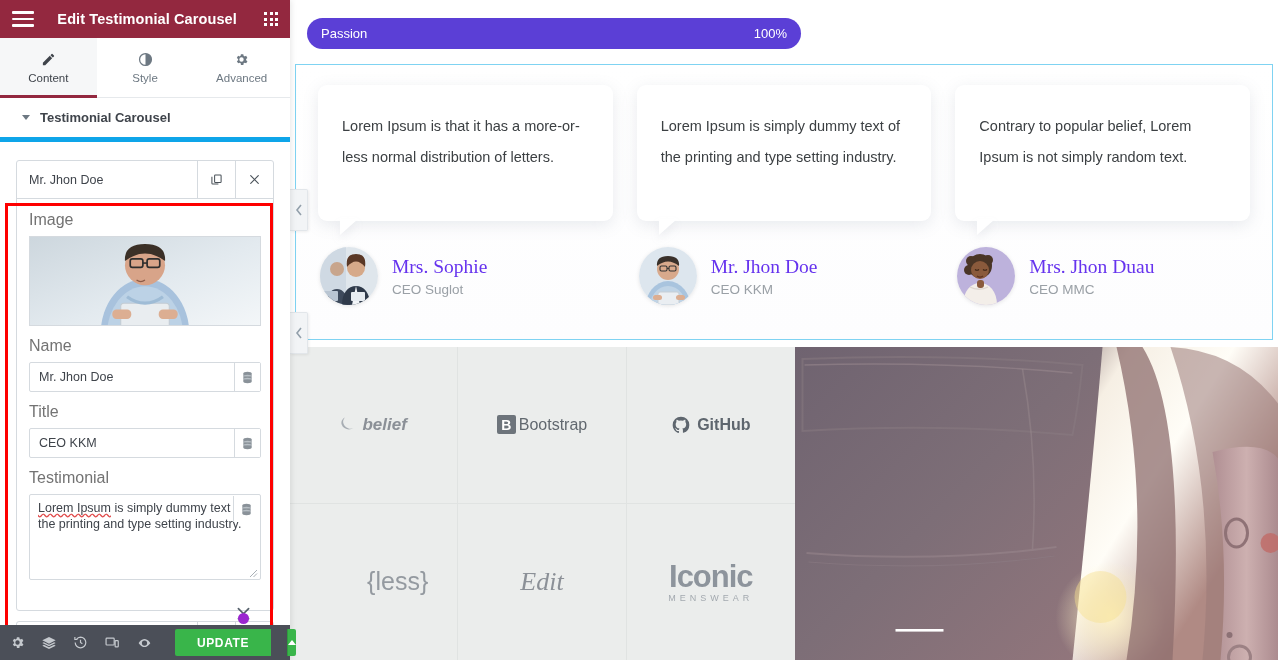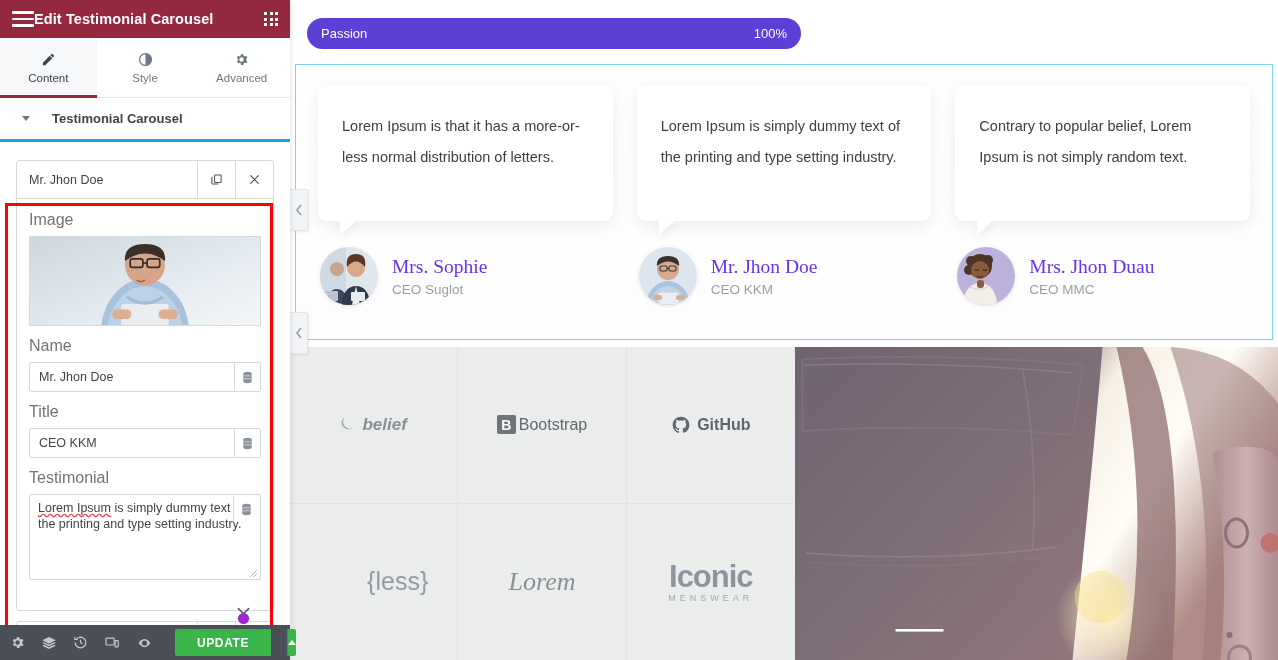--- a/index.html
+++ b/index.html
@@ -20,21 +20,21 @@
   }
   .panel-header {
     height: 38px; background: #93283f; color: #fff;
     display: flex; align-items: center; padding: 0 12px;
     flex: 0 0 38px;
   }
   .ph-menu { width: 22px; height: 16px; display: flex; flex-direction: column;
     justify-content: space-between; cursor: pointer; }
   .ph-menu i { display: block; height: 2.6px; background: #fff; border-radius: 1px; }
   .ph-title {
-    flex: 1; font-size: 14.5px; font-weight: bold;
+    flex: 1; text-align: center; font-size: 14.5px; font-weight: bold;
     letter-spacing: .1px; padding-right: 4px;
   }
   .ph-grid { display: grid; grid-template-columns: repeat(3,3px); grid-template-rows: repeat(3,3px);
     gap: 2.4px; cursor: pointer; }
   .ph-grid i { width: 3px; height: 3px; background: #fff; display: block; }
 
   .panel-tabs {
     display: flex; flex: 0 0 60px; height: 60px;
     border-bottom: 1px solid #e6e9ec; background: #fff;
   }
@@ -47,22 +47,22 @@
   .ptab.active::after {
     content: ""; position: absolute; left: 0; right: 0; bottom: -1px;
     height: 3px; background: #93283f;
   }
   .ptab svg { display: block; }
 
   .panel-scroll {
     flex: 1; overflow: hidden; position: relative; background: #fff;
   }
   .section-head {
-    height: 44px; display: flex; align-items: center; gap: 22px;
-    padding: 0 16px 0 22px; border-bottom: 3px solid #0ea5e9;
+    height: 44px; display: flex; align-items: center; gap: 10px;
+    padding: 0 16px 0 22px; border-bottom: 5px solid #0ea5e9;
     font-size: 13px; font-weight: bold; color: #3f444b;
   }
   .caret { width: 0; height: 0; border-left: 4.5px solid transparent;
     border-right: 4.5px solid transparent; border-top: 5px solid #6d7882; }
 
   .repeater { padding: 18px 16px 0 16px; }
   .rep-item {
     border: 1px solid #d5dadf; border-radius: 3px; background: #fff;
     margin-bottom: 0; overflow: visible;
   }
@@ -564,21 +564,21 @@
             </svg>
             <span style="font-size:16px;font-weight:bold;color:#5e666e;">GitHub</span>
           </span>
         </div>
 
         <div class="logo-cell">
           <span style="font-size:25px;color:#949aa0;font-family:'Liberation Sans',sans-serif;margin-left:48px;">{less}</span>
         </div>
 
         <div class="logo-cell">
-          <span style="font-family:'Liberation Serif',serif;font-style:italic;font-size:26px;color:#8b9097;">Lorem</span>
+          <span style="font-family:'Liberation Serif',serif;font-style:italic;font-size:26px;color:#8b9097;">Edit</span>
         </div>
 
         <div class="logo-cell">
           <span style="text-align:center;">
             <span style="display:block;font-size:31px;font-weight:bold;color:#8d949c;letter-spacing:-1px;line-height:32px;">Iconic</span>
             <span style="display:block;font-size:9px;letter-spacing:4px;color:#a3a9af;">MENSWEAR</span>
           </span>
         </div>
 
       </div>

